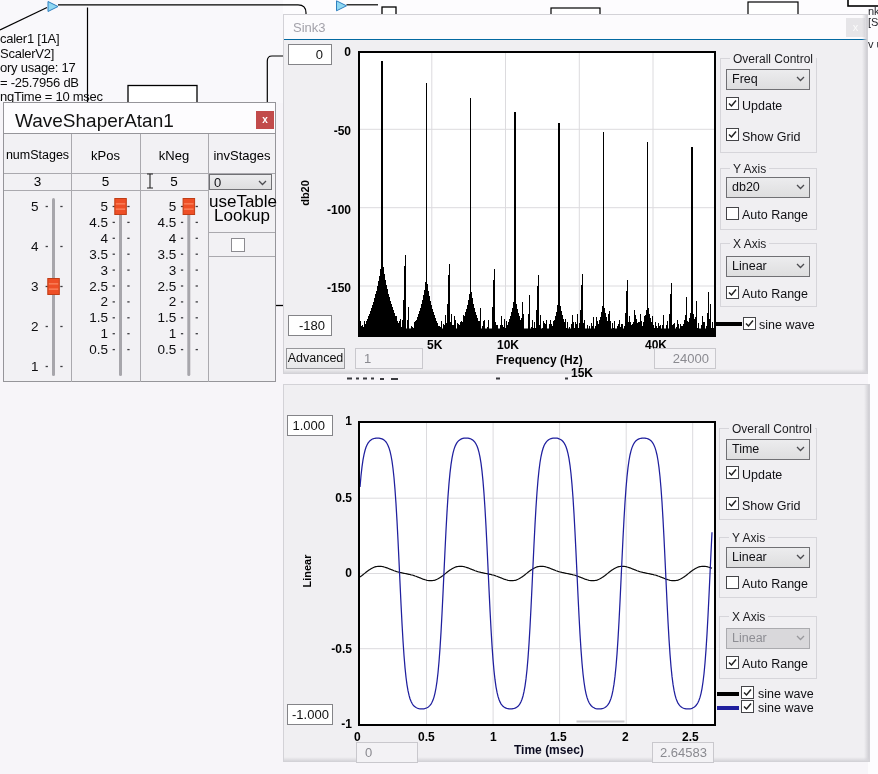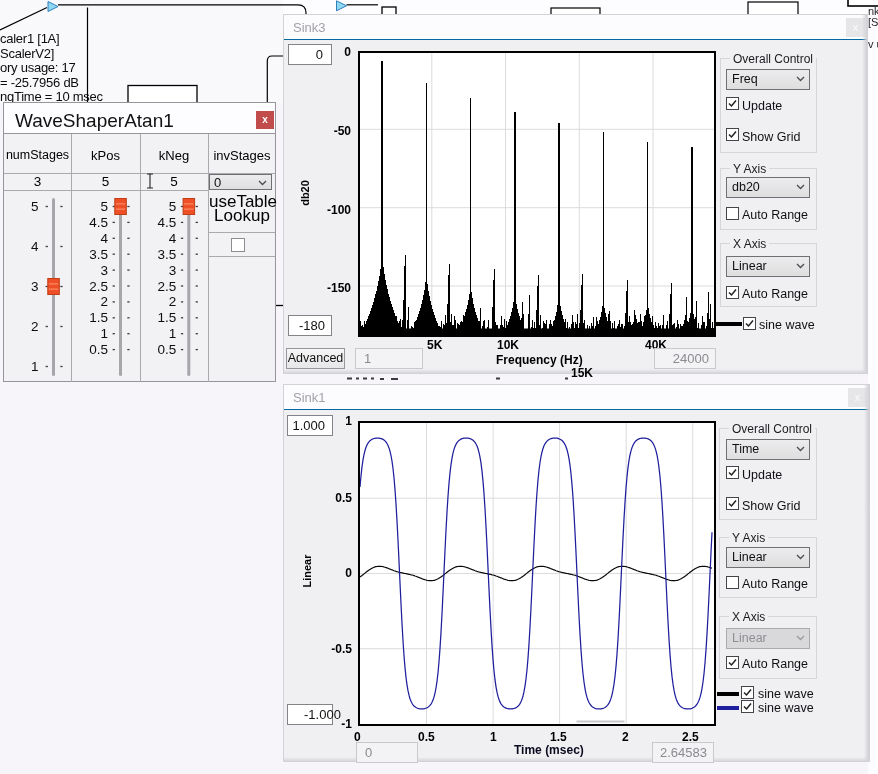--- a/index.html
+++ b/index.html
@@ -168,28 +168,24 @@
       </svg>
     </div>
   <div class="cblab" style="left:475px;top:303px;">sine wave</div>
 
   <div class="btn" style="left:2px;top:333px;width:59px;height:21px;padding-top:2px;">Advanced</div>
   <div class="fld" style="left:71px;top:333px;width:68px;height:21px;padding:2px 0 0 8px;">1</div>
   <div class="fld" style="left:370px;top:333px;width:62px;height:21px;text-align:right;padding:2px 6px 0 0;">24000</div>
 </div>
 
 <div class="win" style="left:283px;top:384px;width:587px;height:378px;">
-  <div class="tbar">
-      <span class="t">Sink1</span>
-      <span class="x">x</span>
-    </div>
     <div class="redge"></div>
     <div class="bedge"></div>
   <div class="ed" style="left:3px;top:30px;width:46px;height:21px;text-align:right;padding:2px 7px 0 0;">1.000</div>
-  <div class="ed" style="left:3px;top:319px;width:46px;height:21px;text-align:right;padding:2px 5px 0 16px;">-1.000</div>
+  <div class="ed" style="left:3px;top:319px;width:46px;height:21px;text-align:right;padding:2px 5px 0 4px;">-1.000</div>
   <div class="abs" style="left:6px;top:180px;font-size:11px;font-weight:bold;transform:rotate(-90deg);transform-origin:center;color:#000;">Linear</div>
 
   <div class="tick" style="right:517px;top:29px;">1</div>
   <div class="tick" style="right:517px;top:106px;">0.5</div>
   <div class="tick" style="right:517px;top:181px;">0</div>
   <div class="tick" style="right:517px;top:257px;">-0.5</div>
   <div class="tick" style="right:517px;top:332px;">-1</div>
 
   <div class="tick" style="left:70px;top:345px;">0</div>
   <div class="tick" style="left:134px;top:345px;">0.5</div>

